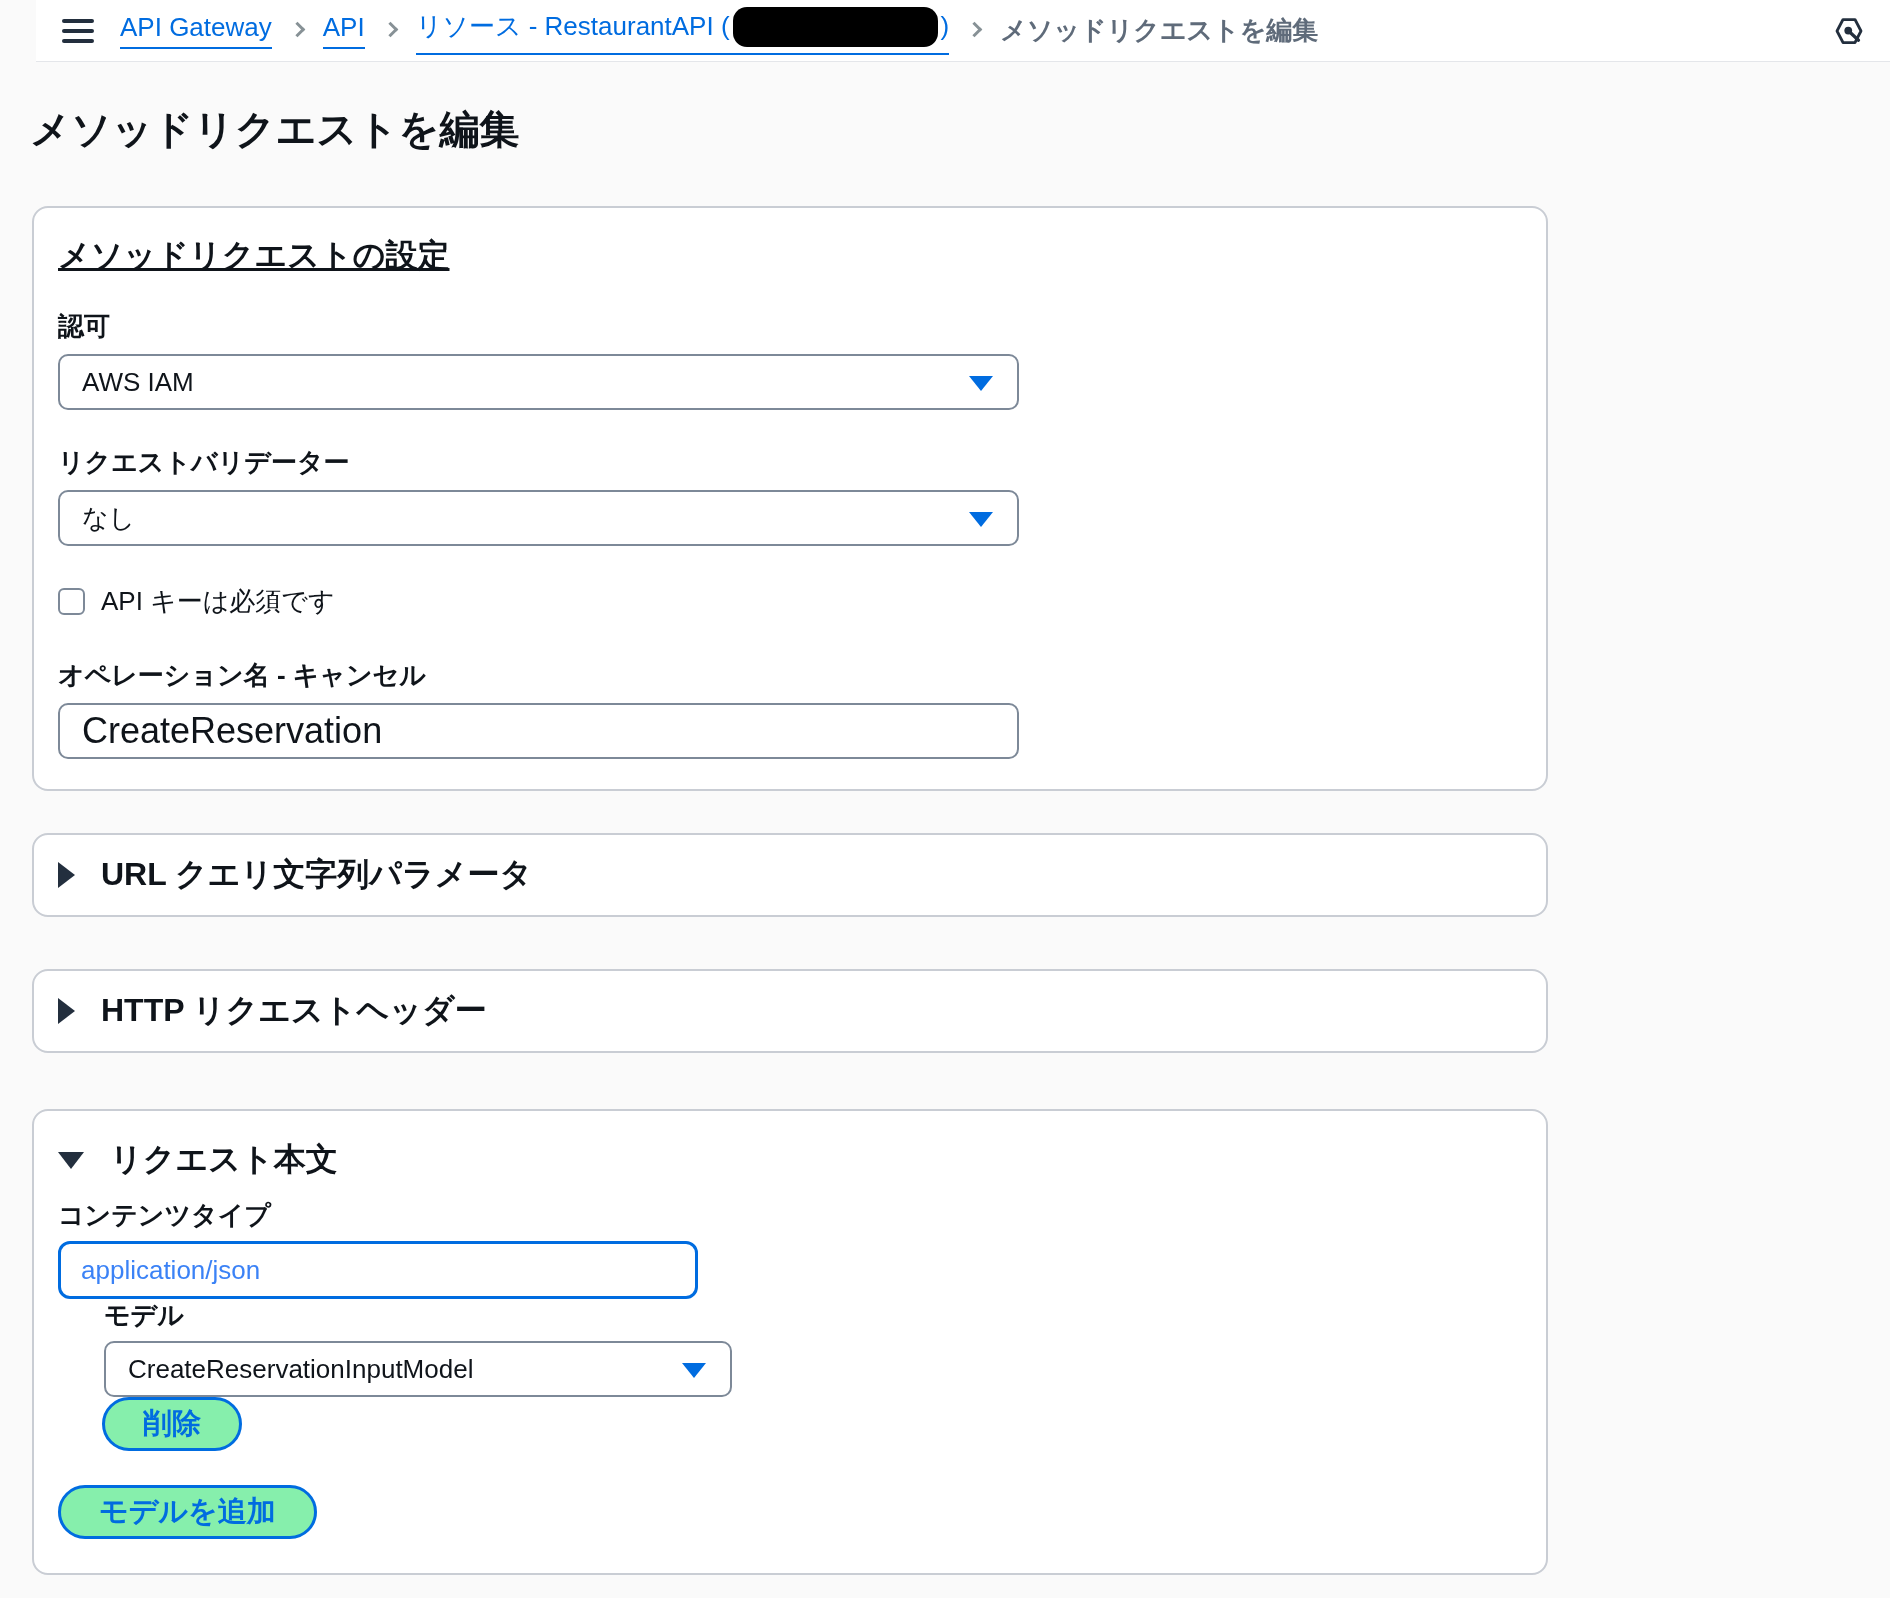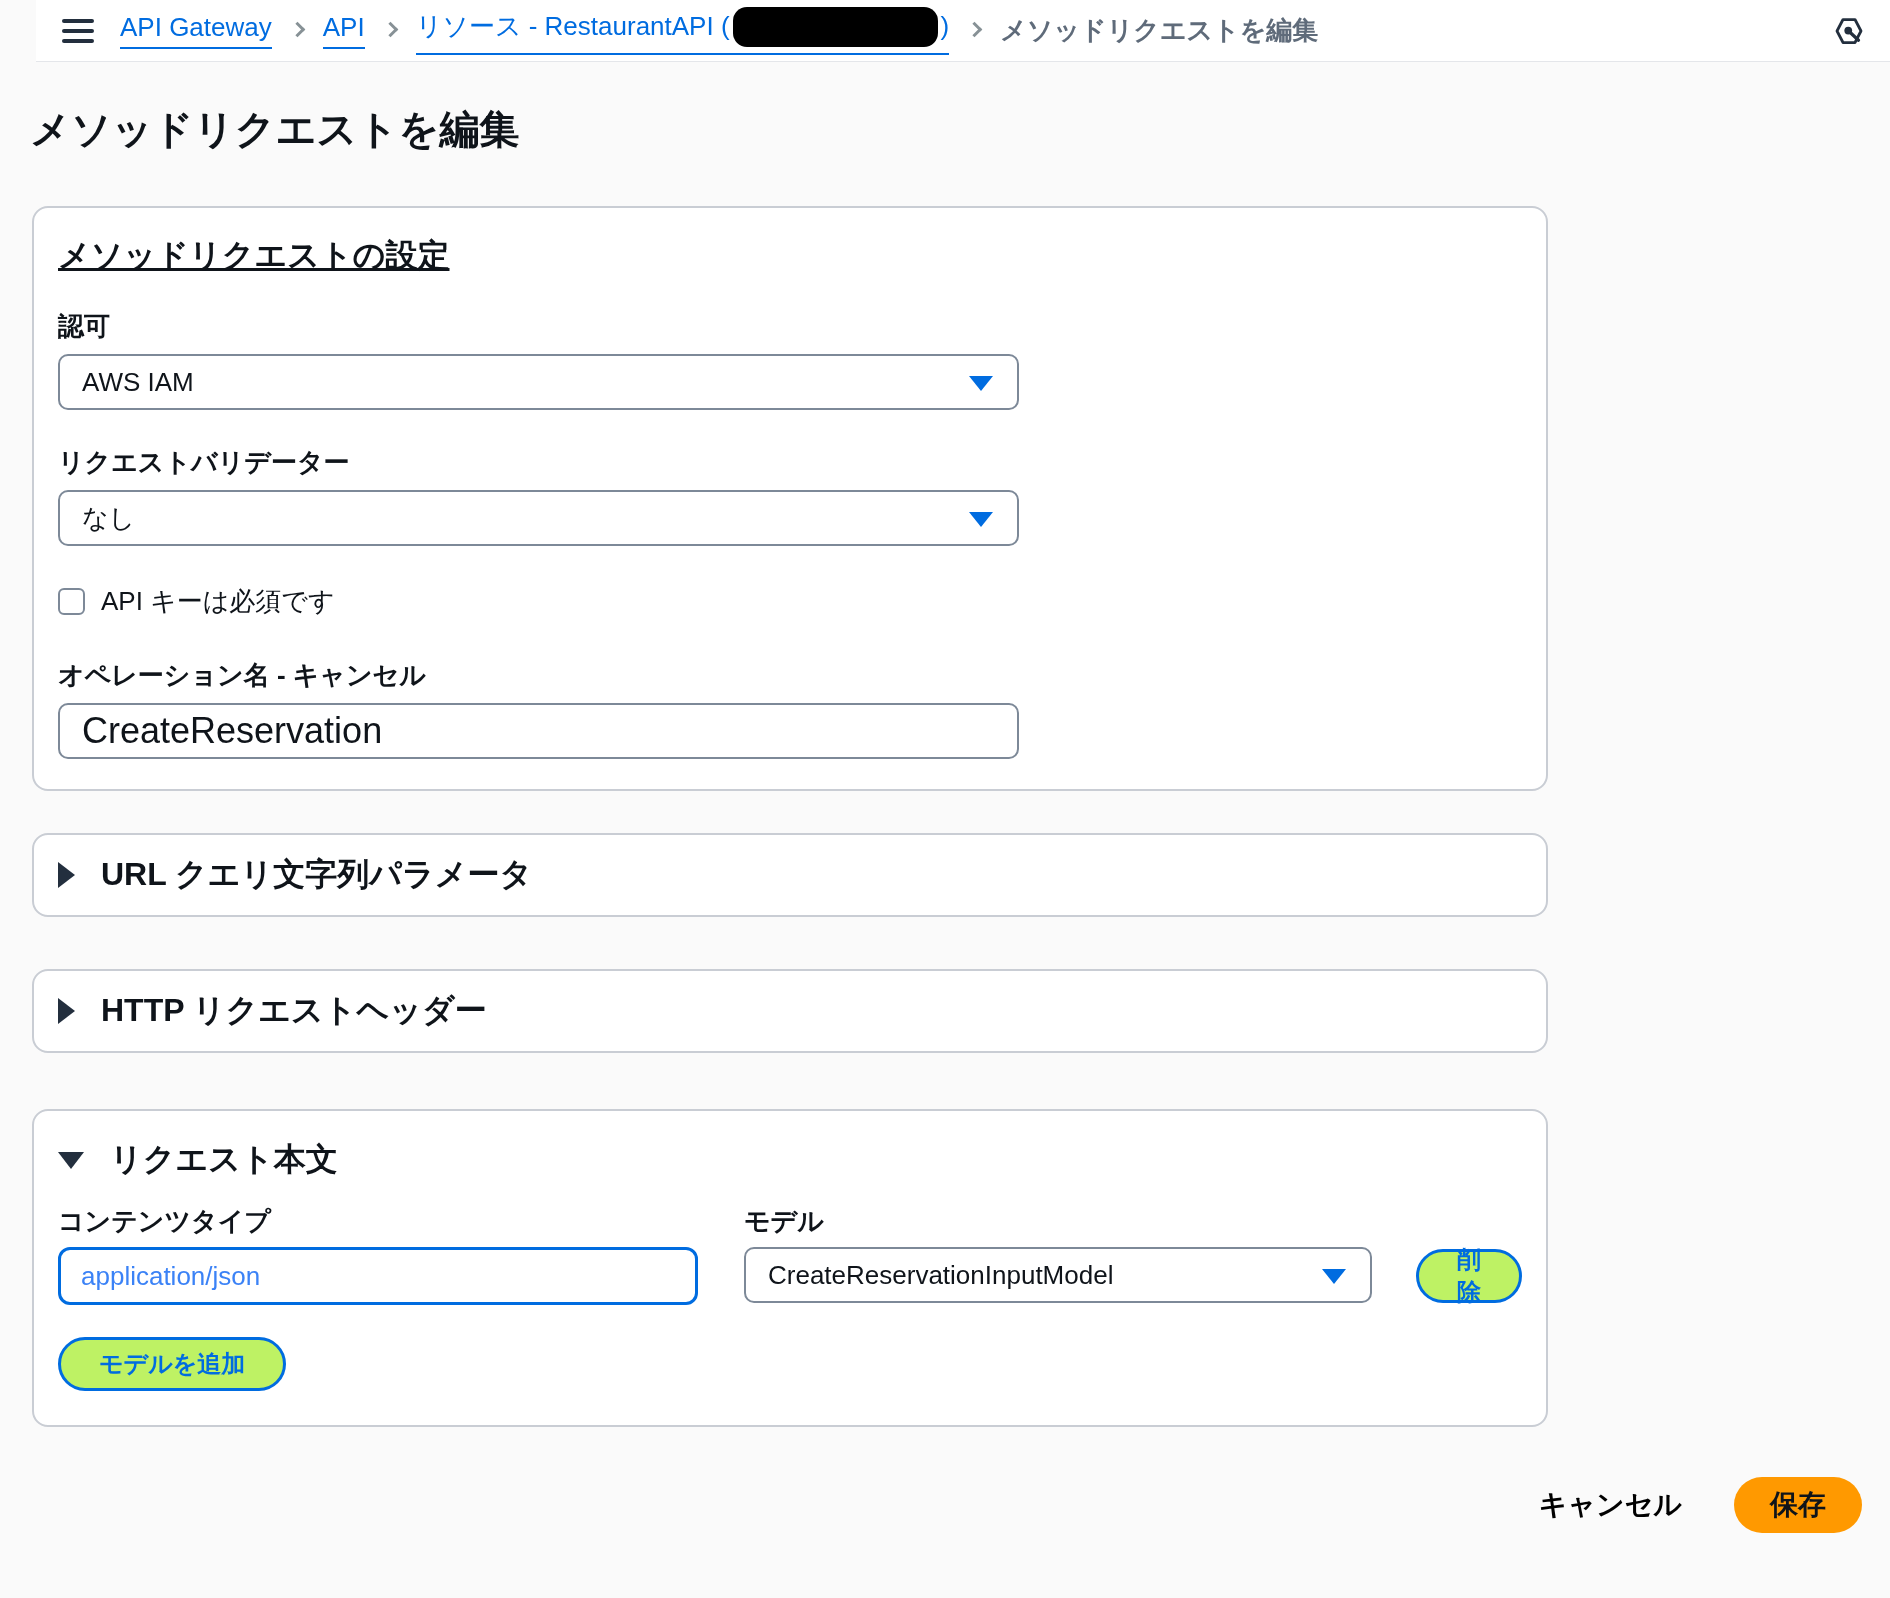--- a/index.html
+++ b/index.html
@@ -97,36 +97,36 @@
   .caret-down {
     width:0; height:0; flex:0 0 auto;
     border-left:13px solid transparent; border-right:13px solid transparent;
     border-top:17px solid #232f3e; cursor:pointer;
   }
   .section-title { margin-left:26px; font-size:32px; font-weight:700; }
 
   
   .card-body { margin-top:56px; padding:30px 24px 34px; }
   .rb-header { display:flex; align-items:center; height:38px; }
-  .rb-grid { display:flex; margin-top:26px; }
+  .rb-grid { display:flex; margin-top:20px;flex-direction:column; }
   .rb-col-label { font-size:26px; line-height:32px; font-weight:700; margin:0 0 10px; }
   .rb-col.model { margin-left:46px; }
   input.content-type-input {
     width:640px; height:58px;
     border:3px solid #006ce0; border-radius:12px;
     font-size:26px; padding:0 20px; color:#3b82f6;
     font-family:"Liberation Sans", sans-serif; background:#fff; outline:none;
   }
   .select.model-select { width:628px; }
   .rb-actions { display:flex; align-items:flex-end; margin-left:44px; padding-bottom:2px; }
   .btn-outline {
     height:54px; padding:0 38px;
     border:3px solid #006ce0; border-radius:27px;
-    background:#bef264; color:#006ce0;
-    font-size:24px; font-weight:700;
+    background:#86efac; color:#006ce0;
+    font-size:29px; font-weight:700;
     display:inline-flex; align-items:center; justify-content:center;
     cursor:pointer; font-family:"Liberation Sans", sans-serif;
   }
   .btn-add-model { margin-top:32px; }
 
   
   .footer {
     width:1830px; margin:50px 0 0 32px;
     display:flex; align-items:center; justify-content:flex-end;
   }

